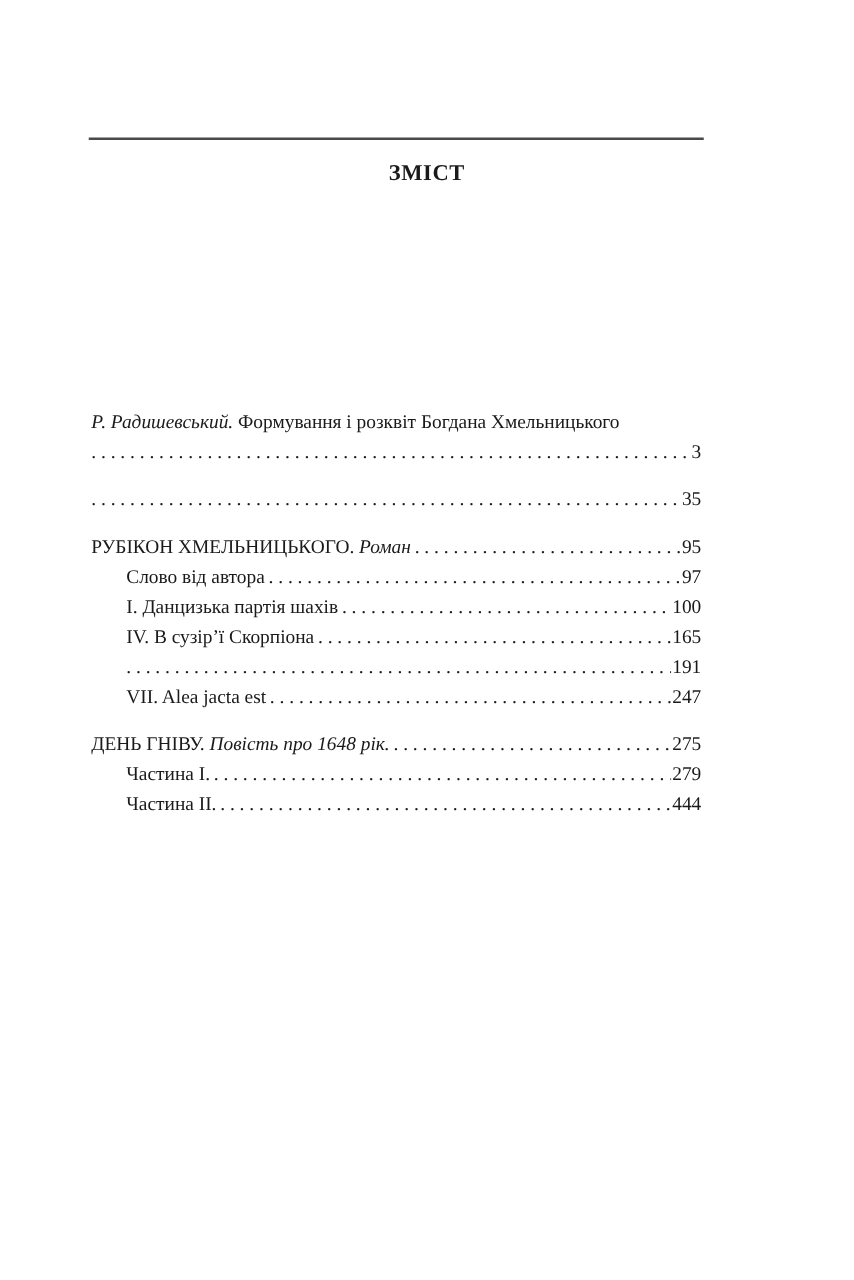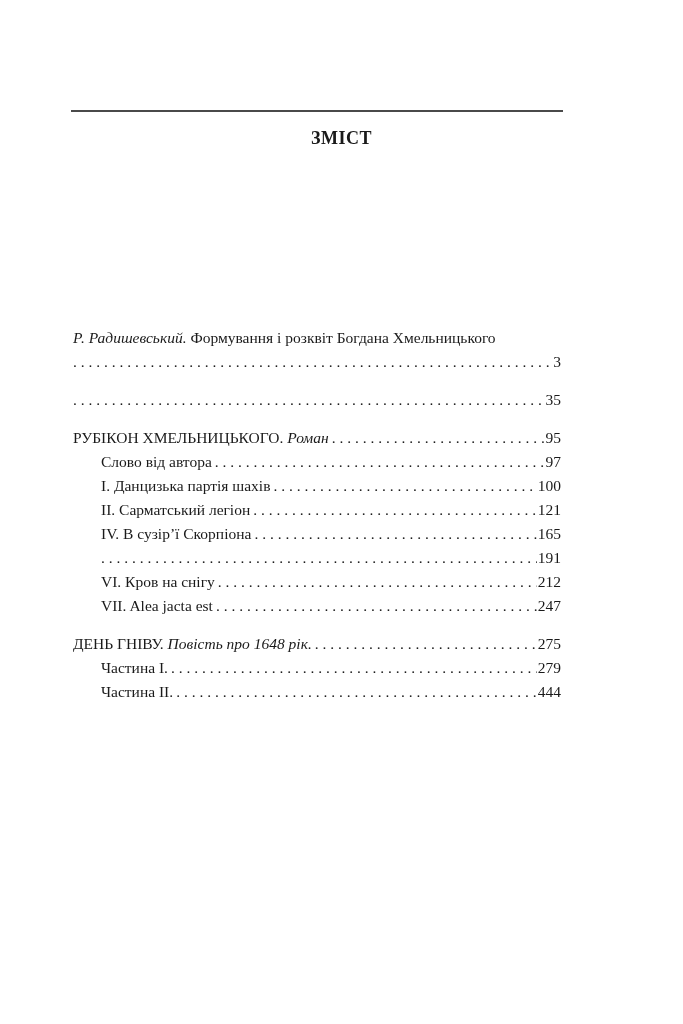--- a/index.html
+++ b/index.html
@@ -53,37 +53,27 @@
     <span class="label">Слово від автора</span>
     <span class="dots"></span>
     <span class="page">97</span>
   </div>
   <div class="entry indent">
     <span class="label">І. Данцизька партія шахів</span>
     <span class="dots"></span>
     <span class="page">100</span>
   </div>
   <div class="entry indent">
-    <span class="label">ІІ. Сарматський легіон</span>
-    <span class="dots"></span>
-    <span class="page">121</span>
-  </div>
-  <div class="entry indent">
     <span class="label">IV. В сузір’ї Скорпіона</span>
     <span class="dots"></span>
     <span class="page">165</span>
   </div>
   <div class="entry indent">
     <span class="dots"></span>
     <span class="page">191</span>
-  </div>
-  <div class="entry indent">
-    <span class="label">VI. Кров на снігу</span>
-    <span class="dots"></span>
-    <span class="page">212</span>
   </div>
   <div class="entry indent">
     <span class="label">VII. Alea jacta est</span>
     <span class="dots"></span>
     <span class="page">247</span>
   </div>
 
   <div class="gap"></div>
 
   <div class="entry">

